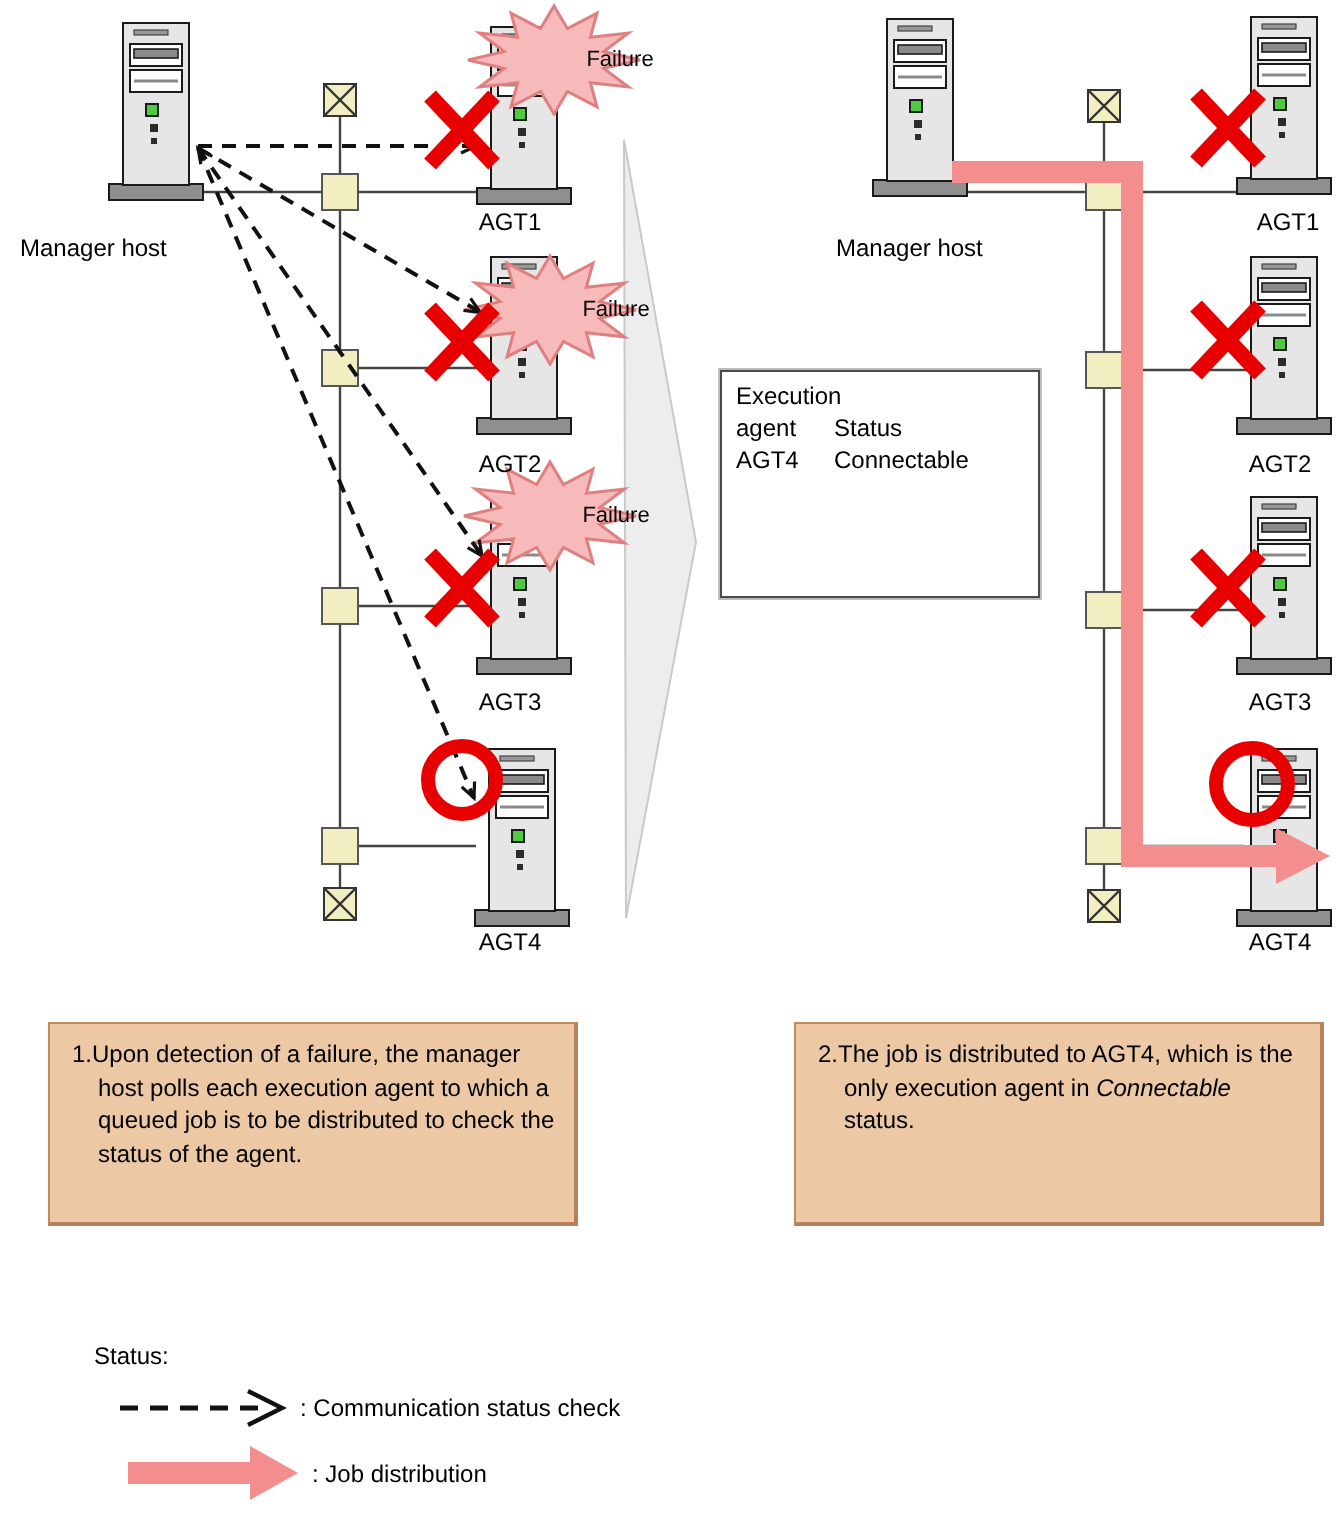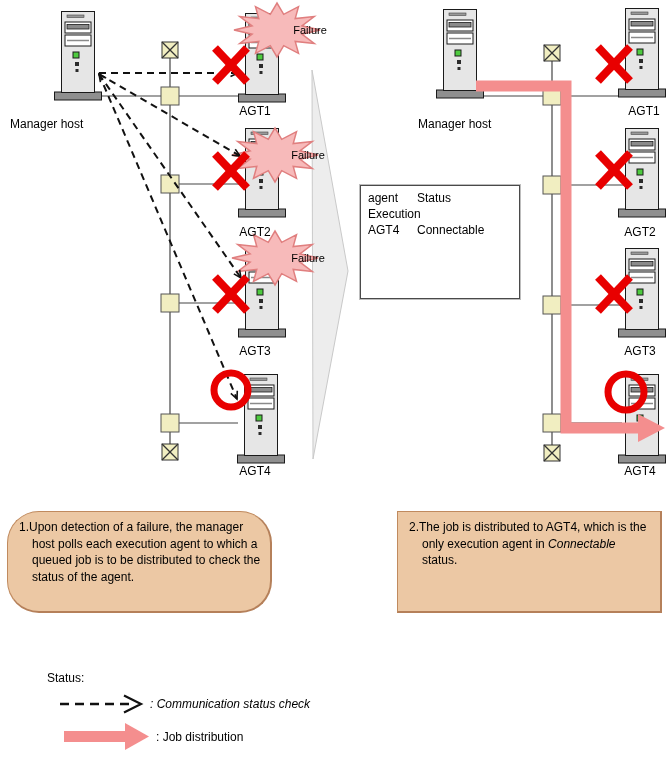--- a/index.html
+++ b/index.html
@@ -13,26 +13,26 @@
   #status-table{position:absolute;left:360px;top:185px;width:160px;height:114px;
     background:#fff;border:1px solid #4a4a4a;box-shadow:0 0 0 1px #bdbdbd;
     box-sizing:border-box;padding:4px 0 0 7px;font-size:12px;}
   .trow{line-height:16px;white-space:nowrap;}
   .c1{display:inline-block;width:49px;}
   
   .note-box{position:absolute;top:511px;width:265px;height:102px;box-sizing:border-box;
     background:#ecc8a4;border:1px solid #c08a5e;border-right:2px solid #b5805a;
     border-bottom:2px solid #b5805a;padding:7px 8px 0 11px;font-size:12px;line-height:16.5px;}
   .note-box p{margin:0;padding-left:13px;text-indent:-13px;}
-  #note-box-1{left:7px;border-radius:32px;}
+  #note-box-1{left:24px;}
   #note-box-2{left:397px;}
   .ital{font-style:italic;}
   
   #legend-title{left:47px;top:671px;}
-  #legend-comm-label{left:150px;top:697px;font-style:italic;}
+  #legend-comm-label{left:150px;top:697px;}
   #legend-job-label{left:156px;top:730px;}
 </style>
 </head>
 <body>
 
 <div id="stage">
 
 <svg id="art" width="669" height="757" viewBox="0 0 669 757">
   <defs>
     <marker id="ah" markerUnits="userSpaceOnUse" markerWidth="12" markerHeight="11" refX="8.5" refY="4.5" orient="auto">
@@ -165,24 +165,24 @@
 <div class="lbl ctr" style="left:255px;top:344px">AGT3</div>
 <div class="lbl ctr" style="left:255px;top:464px">AGT4</div>
 
 <div class="lbl ctr" style="left:644px;top:104px">AGT1</div>
 <div class="lbl ctr" style="left:640px;top:225px">AGT2</div>
 <div class="lbl ctr" style="left:640px;top:344px">AGT3</div>
 <div class="lbl ctr" style="left:640px;top:464px">AGT4</div>
 
 <div id="status-table">
   <div class="trow">
-    <span class="c1">agent</span><span>Status</span>
+    <span class="c1">Execution</span>
   </div>
   <div class="trow">
-    <span class="c1">Execution</span>
+    <span class="c1">agent</span><span>Status</span>
   </div>
   <div class="trow">
     <span class="c1">AGT4</span><span>Connectable</span>
   </div>
 </div>
 
 <div id="note-box-1" class="note-box">
   <p>1.Upon detection of a failure, the manager host polls each execution agent to which a queued job is to be distributed to check the status of the agent.</p>
 </div>
 

